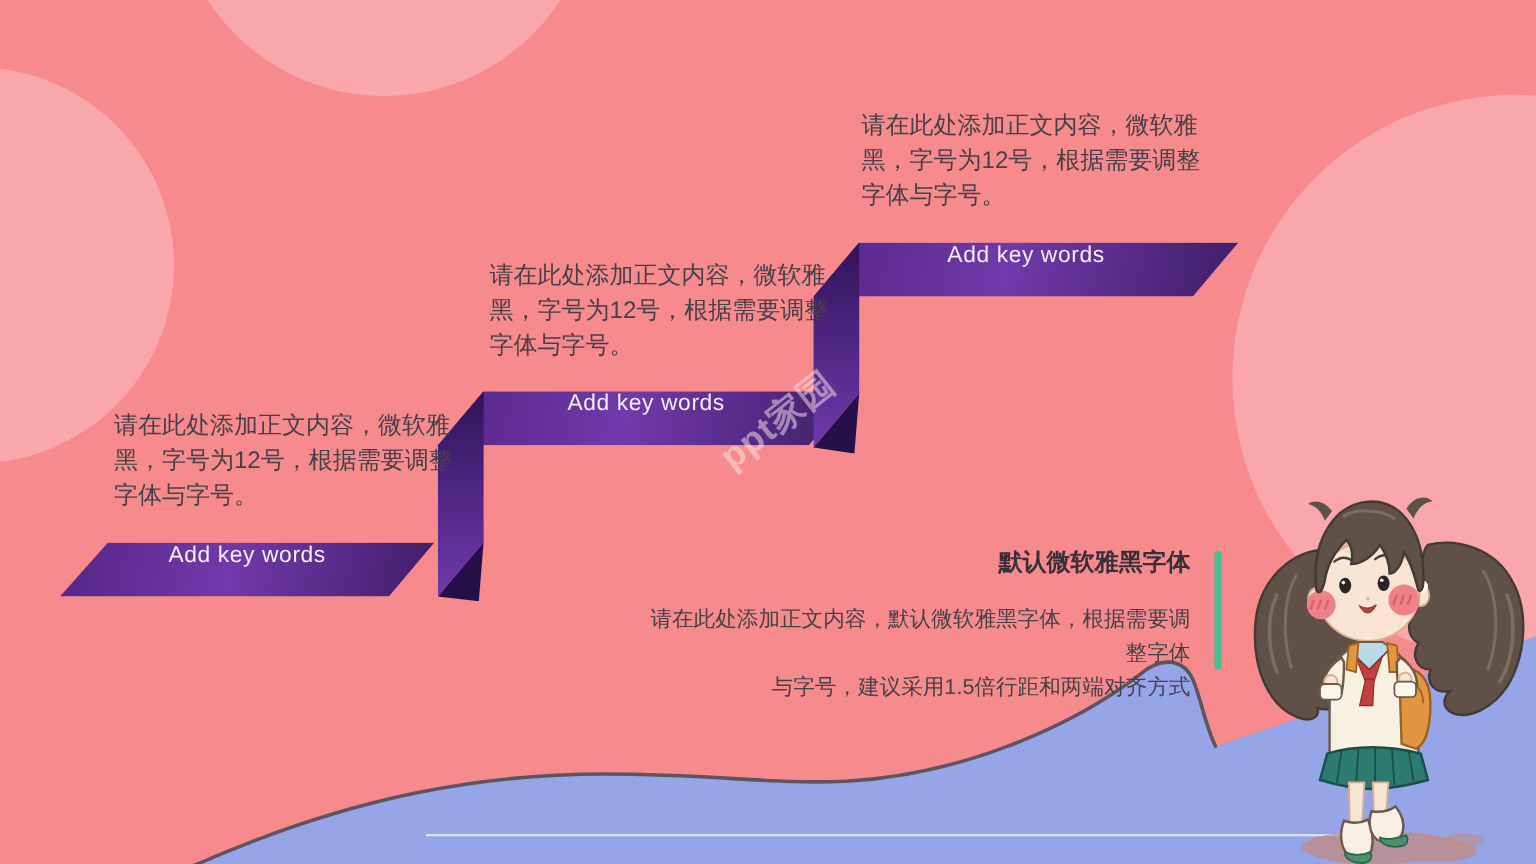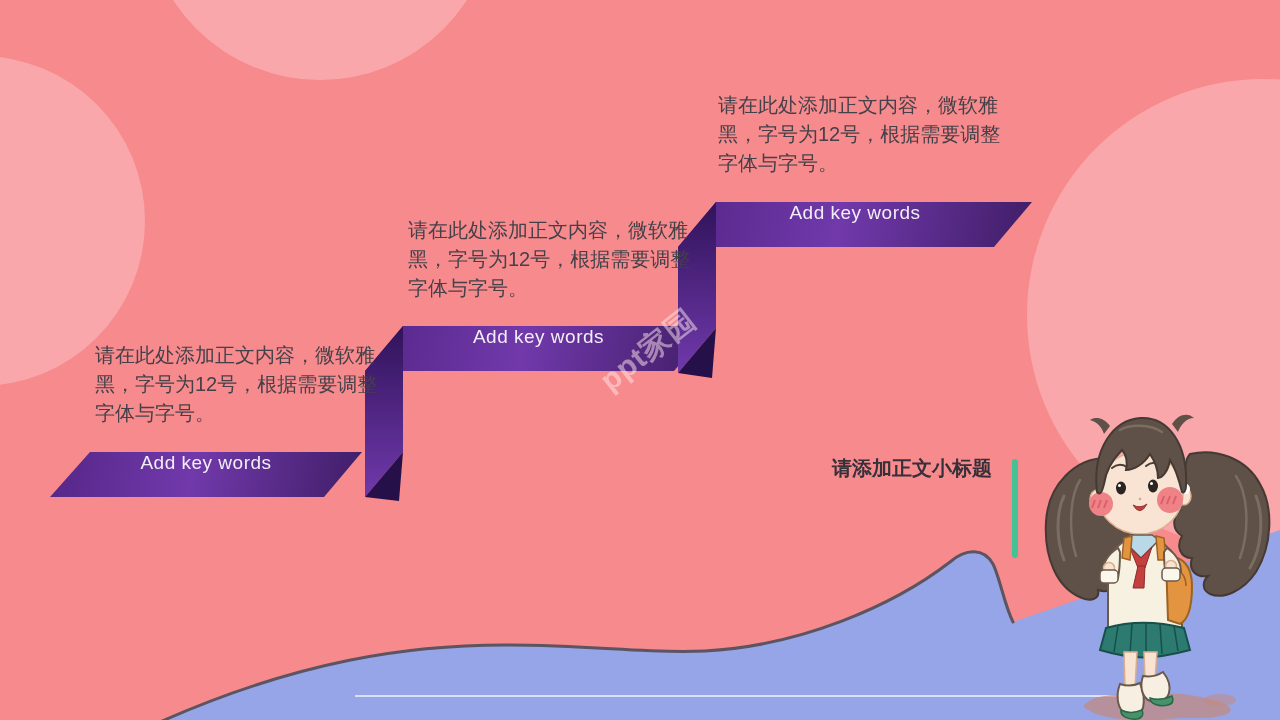--- a/index.html
+++ b/index.html
@@ -100,21 +100,23 @@
     <div>黑，字号为12号，根据需要调整</div>
     <div>字体与字号。</div>
   </div>
   <div class="step-text" id="step-text-3">
     <div>请在此处添加正文内容，微软雅</div>
     <div>黑，字号为12号，根据需要调整</div>
     <div>字体与字号。</div>
   </div>
 
   <div class="footer-block">
-    <div class="footer-heading">请添加正文小标题</div>
+    <div class="footer-heading">默认微软雅黑字体</div>
+    <div class="footer-line">请在此处添加正文内容，默认微软雅黑字体，根据需要调整字体</div>
+    <div class="footer-line">与字号，建议采用1.5倍行距和两端对齐方式</div>
   </div>
   <div class="accent-bar"></div>
 
   <svg id="girl" class="layer" width="1280" height="720" viewBox="0 0 1280 720">
     <g transform="translate(1040,400)">
 
       <path d="M48 302 C62 292 95 294 104 299 C118 291 150 293 168 299
                C188 303 196 309 187 314 C170 321 150 316 128 319
                C100 323 64 319 50 311 C42 307 42 306 48 302 Z" fill="#C5897B" opacity="0.7"></path>
       <ellipse cx="180" cy="300" rx="16" ry="6" fill="#C5897B" opacity="0.55"></ellipse>

